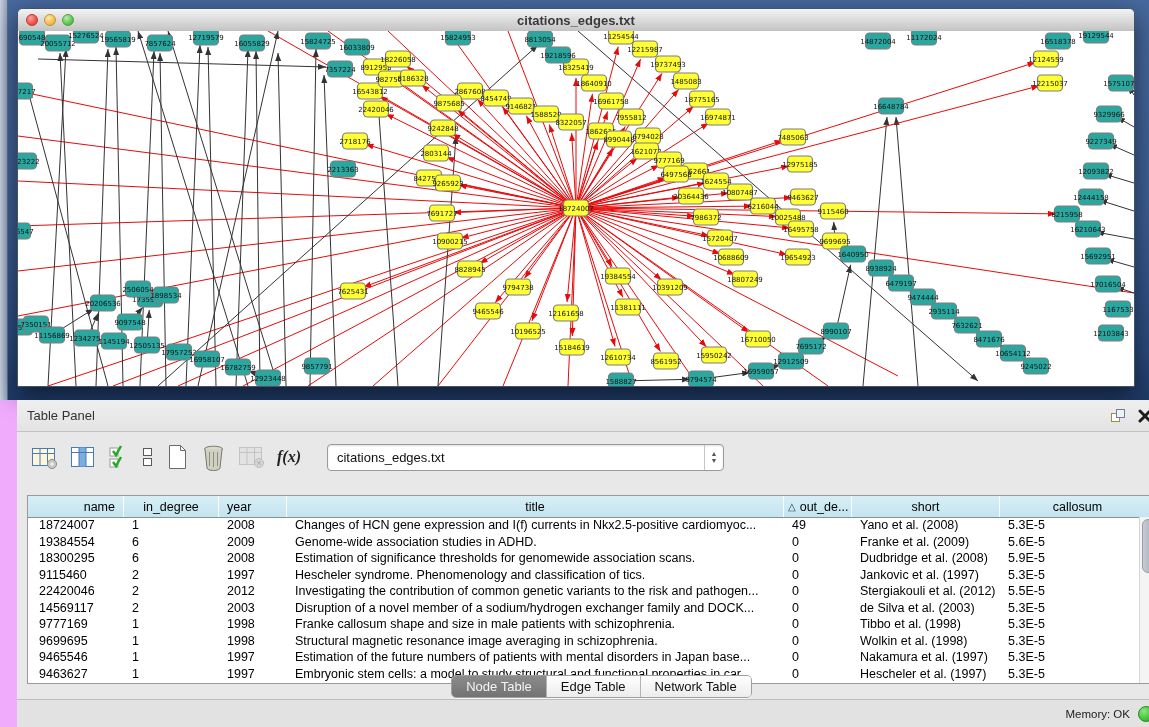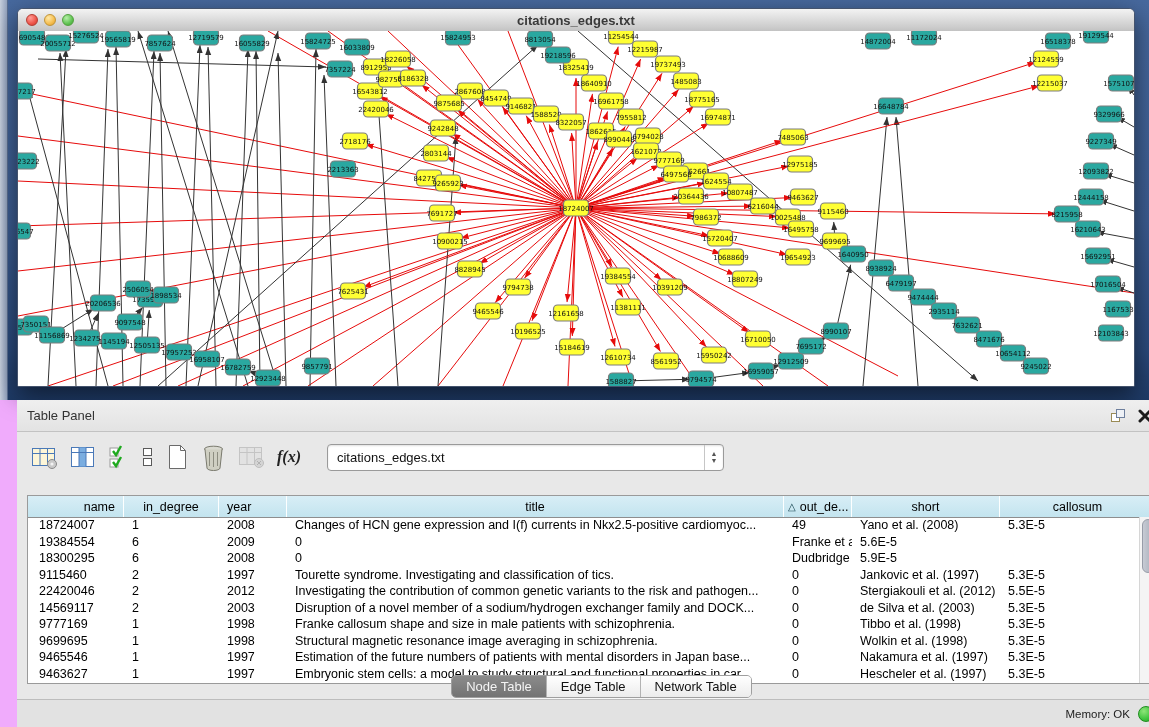--- a/index.html
+++ b/index.html
@@ -891,37 +891,39 @@
             <div class="tcell">2008</div>
             <div class="tcell">Changes of HCN gene expression and I(f) currents in Nkx2.5-positive cardiomyoc...</div>
             <div class="tcell">49</div>
             <div class="tcell">Yano et al. (2008)</div>
             <div class="tcell">5.3E-5</div>
           </div>
           <div class="trow">
             <div class="tcell">19384554</div>
             <div class="tcell">6</div>
             <div class="tcell">2009</div>
+            <div class="tcell">Genome-wide association studies in ADHD.</div>
             <div class="tcell">0</div>
             <div class="tcell">Franke et al. (2009)</div>
             <div class="tcell">5.6E-5</div>
           </div>
           <div class="trow">
             <div class="tcell">18300295</div>
             <div class="tcell">6</div>
             <div class="tcell">2008</div>
+            <div class="tcell">Estimation of significance thresholds for genomewide association scans.</div>
             <div class="tcell">0</div>
             <div class="tcell">Dudbridge et al. (2008)</div>
             <div class="tcell">5.9E-5</div>
           </div>
           <div class="trow">
             <div class="tcell">9115460</div>
             <div class="tcell">2</div>
             <div class="tcell">1997</div>
-            <div class="tcell">Tourette syndrome. Investigating and classification of tics.</div>
+            <div class="tcell">Hescheler syndrome. Phenomenology and classification of tics.</div>
             <div class="tcell">0</div>
             <div class="tcell">Jankovic et al. (1997)</div>
             <div class="tcell">5.3E-5</div>
           </div>
           <div class="trow">
             <div class="tcell">22420046</div>
             <div class="tcell">2</div>
             <div class="tcell">2012</div>
             <div class="tcell">Investigating the contribution of common genetic variants to the risk and pathogen...</div>
             <div class="tcell">0</div>

